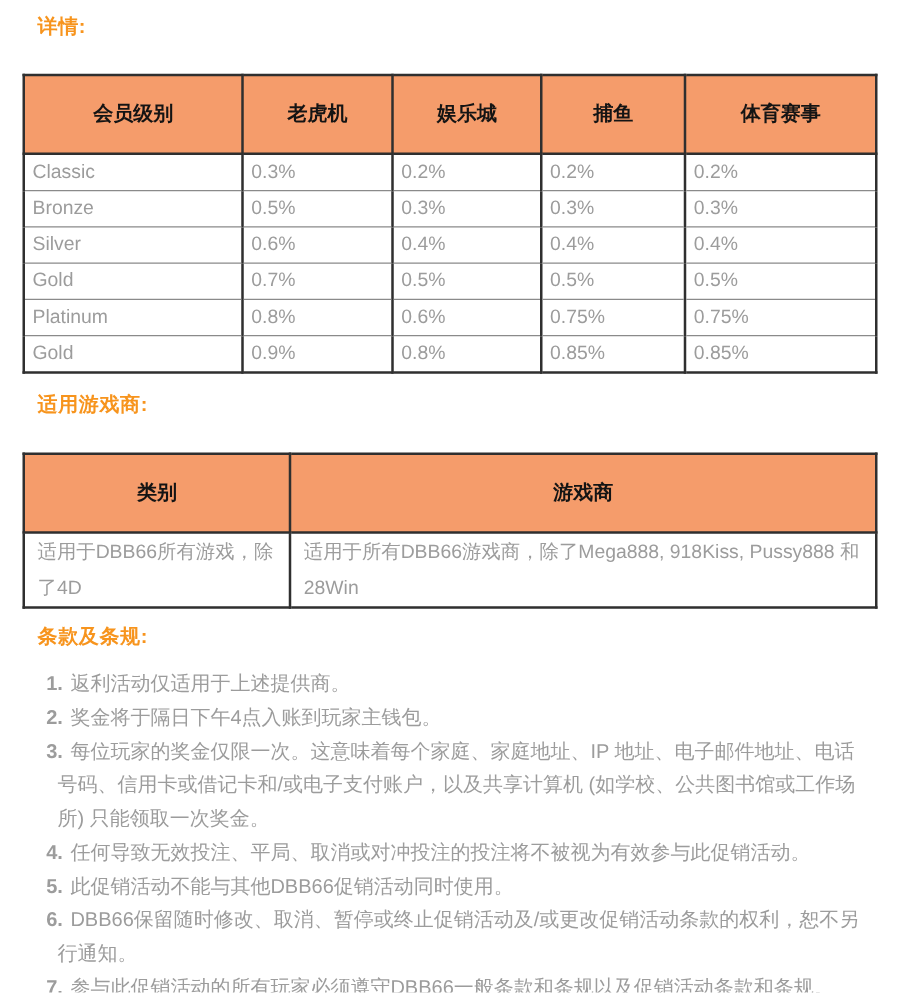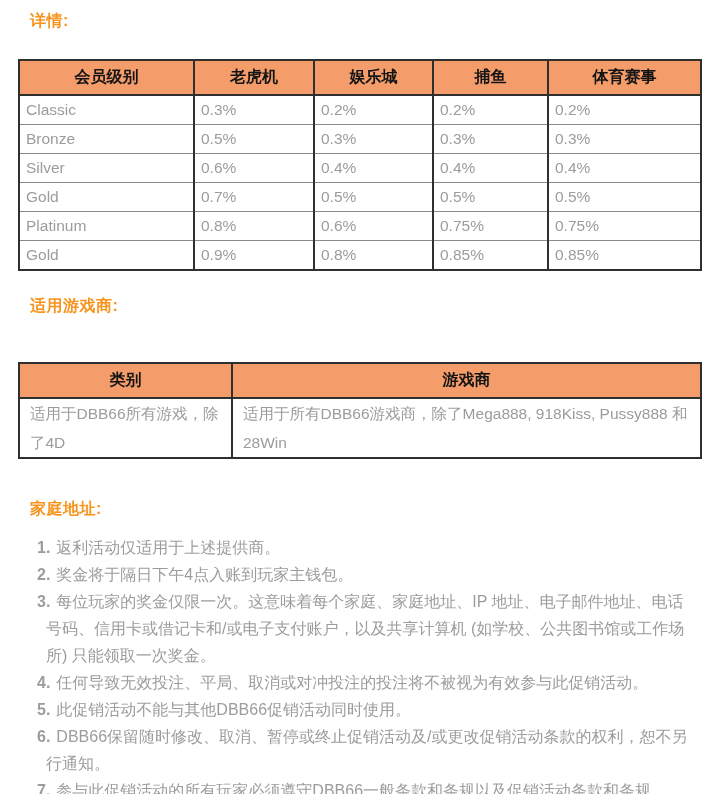--- a/index.html
+++ b/index.html
@@ -17,38 +17,38 @@
     position:relative;
     overflow:hidden;
   }
   .section-heading{
     position:absolute;left:30px;
     color:var(--accent);
     font-size:16px;font-weight:700;
     letter-spacing:.5px;
   }
   #heading-details{top:11px;}
-  #heading-providers{top:296px;}
+  #heading-providers{top:314px;}
   #heading-terms{top:499px;}
 
   table.data-table{
     position:absolute;left:18px;
     border-collapse:collapse;
     table-layout:fixed;
     background:#fff;
   }
   #rebate-table{top:59px;width:682px;}
   #provider-table{top:362px;width:682px;}
 
   .data-table th{
     background:var(--header-bg);
     color:#141414;
     font-size:16px;font-weight:700;
     text-align:center;
-    height:25px;padding:4px 0;
+    height:25px;padding:18px 0;
     border:2px solid var(--border-dark);
   }
   .data-table td{
     color:var(--gray-text);
     font-size:15.5px;font-weight:500;
     text-align:left;vertical-align:middle;
     height:28px;padding:0 6px;
     border-top:1px solid var(--border-mid);
     border-bottom:1px solid var(--border-mid);
     border-left:2px solid var(--border-dark);
@@ -160,21 +160,21 @@
       </tr>
     </thead>
   <tbody>
       <tr>
         <td>适用于DBB66所有游戏，除了4D</td>
         <td>适用于所有DBB66游戏商，除了Mega888, 918Kiss, Pussy888 和 28Win</td>
       </tr>
     </tbody>
 </table>
 
-<div id="heading-terms" class="section-heading">家庭地址:</div>
+<div id="heading-terms" class="section-heading">条款及条规:</div>
 
 <ol id="terms-list">
     <li><span class="term-num">1.</span><span>返利活动仅适用于上述提供商。</span></li>
     <li><span class="term-num">2.</span><span>奖金将于隔日下午4点入账到玩家主钱包。</span></li>
     <li><span class="term-num">3.</span><span>每位玩家的奖金仅限一次。这意味着每个家庭、家庭地址、IP 地址、电子邮件地址、电话号码、信用卡或借记卡和/或电子支付账户，以及共享计算机 (如学校、公共图书馆或工作场所) 只能领取一次奖金。</span></li>
     <li><span class="term-num">4.</span><span>任何导致无效投注、平局、取消或对冲投注的投注将不被视为有效参与此促销活动。</span></li>
     <li><span class="term-num">5.</span><span>此促销活动不能与其他DBB66促销活动同时使用。</span></li>
     <li><span class="term-num">6.</span><span>DBB66保留随时修改、取消、暂停或终止促销活动及/或更改促销活动条款的权利，恕不另行通知。</span></li>
     <li><span class="term-num">7.</span><span>参与此促销活动的所有玩家必须遵守DBB66一般条款和条规以及促销活动条款和条规。</span></li>
   </ol>

